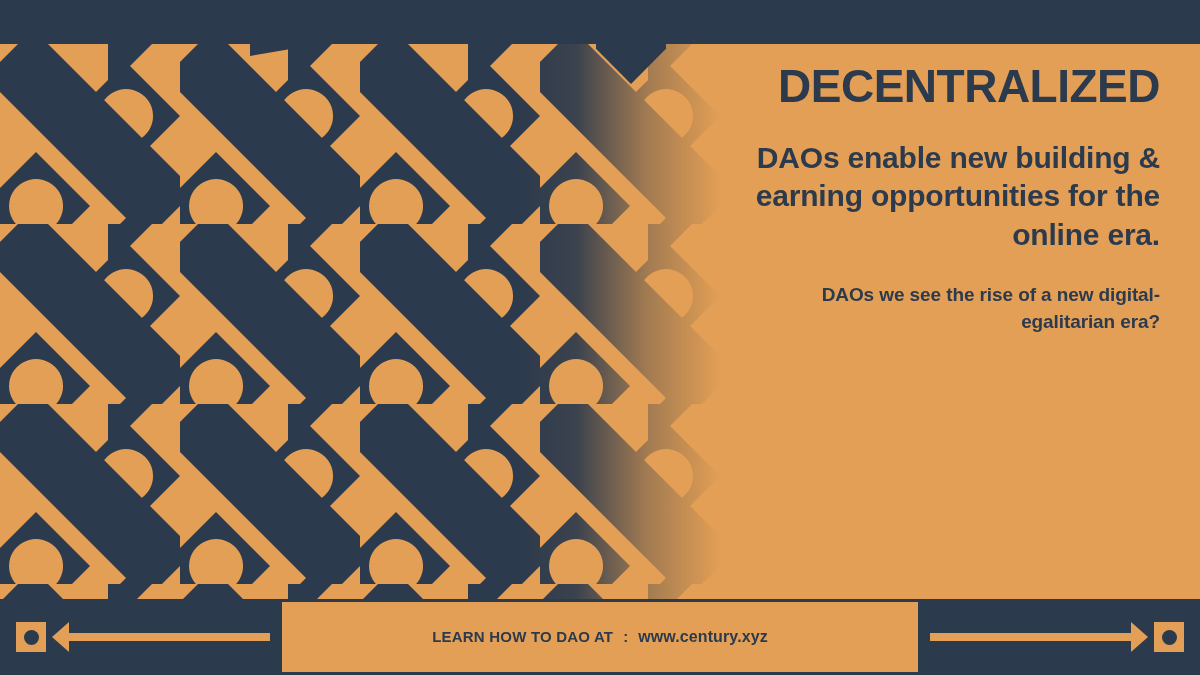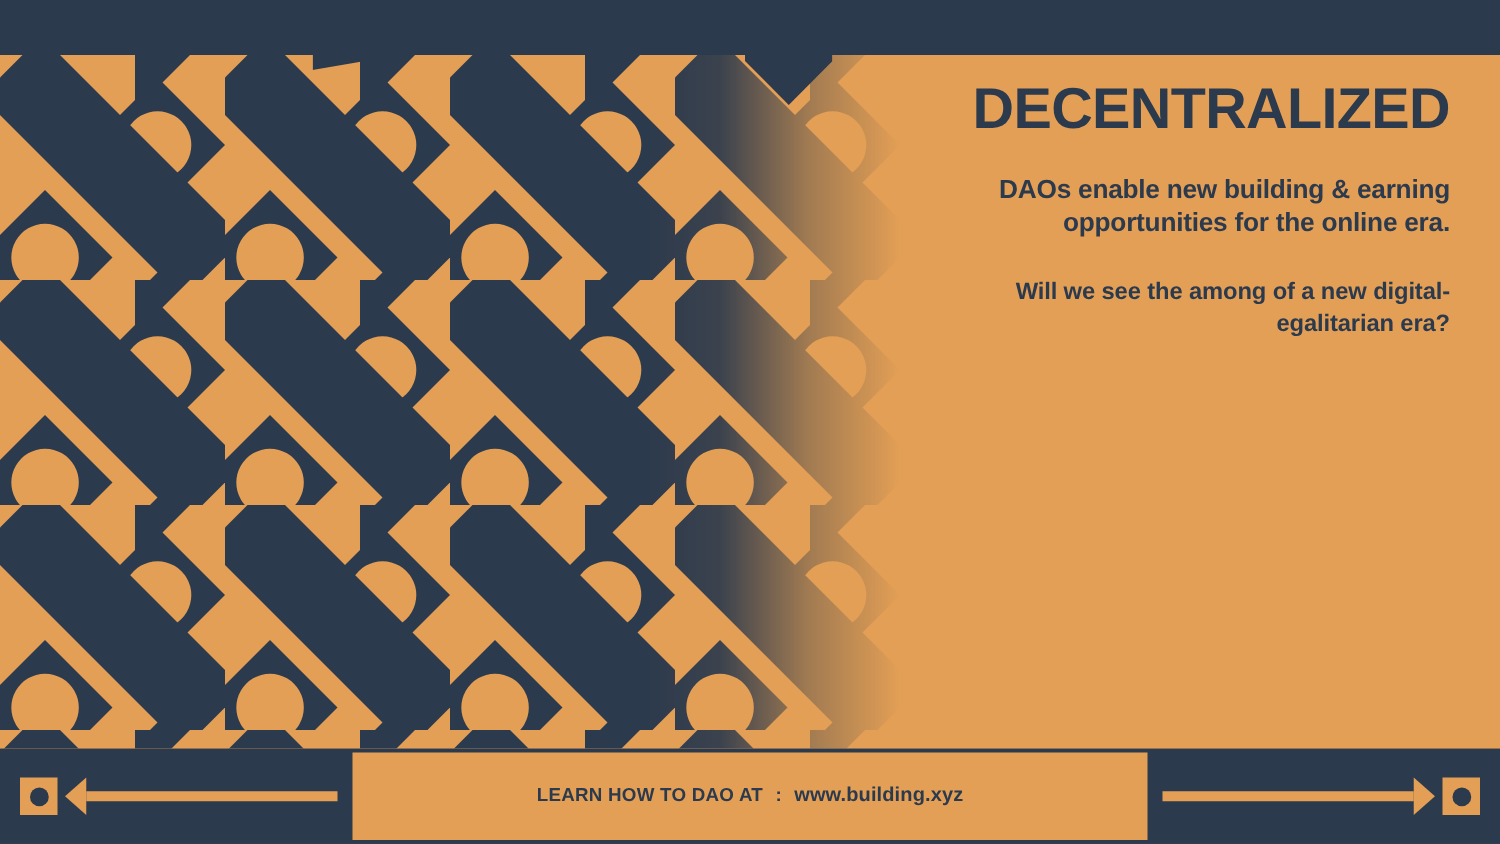--- a/index.html
+++ b/index.html
@@ -34,21 +34,21 @@
   
   #text-col{
     position:absolute;right:40px;top:18px;width:420px;
     text-align:right;color:#2c3a4d;
   }
   #title{
     font-size:46px;line-height:1.06;font-weight:800;
     letter-spacing:-0.5px;margin:0 0 28px 0;
   }
   #subtitle{
-    font-size:21px;line-height:1.28;font-weight:800;
+    font-size:30px;line-height:1.28;font-weight:800;
     letter-spacing:-0.2px;margin:0 0 28px 0;
   }
   .para{
     font-size:19px;line-height:1.42;font-weight:700;
     letter-spacing:-0.1px;margin:0 0 26px 0;
   }
   .para:last-child{margin-bottom:0;}
   
   #bottom-bar{
     position:absolute;left:0;bottom:0;width:1200px;height:76px;
@@ -130,39 +130,39 @@
     </svg>
 
     <div id="top-notch"></div>
     <div id="top-slope-left"></div>
 
     <div id="text-col">
       <h1 id="title">
         <span>DECENTRALIZED</span><br>
       </h1>
       <p id="subtitle">DAOs enable new building &amp; earning opportunities for the online era.</p>
-      <p class="para">Will we see the among of a new digital-egalitarian era?</p>
+      <p class="para">DAOs we see the rise of a new digital-egalitarian era?</p>
     </div>
 
   </div>
 
   <div id="bottom-bar">
     <div id="bar-left-pad"></div>
 
     <div class="end-square">
       <div class="end-dot"></div>
     </div>
     <div class="tri-left"></div>
     <div class="rule"></div>
 
     <div id="cta-box">
       <div id="cta-inner">
         <span id="cta-label">LEARN HOW TO DAO AT</span>
         <span id="cta-colon">:</span>
-        <span id="cta-url">www.building.xyz</span>
+        <span id="cta-url">www.century.xyz</span>
       </div>
     </div>
 
     <div class="rule"></div>
     <div class="tri-right"></div>
     <div class="end-square">
       <div class="end-dot"></div>
     </div>
 
     <div id="bar-right-pad"></div>

